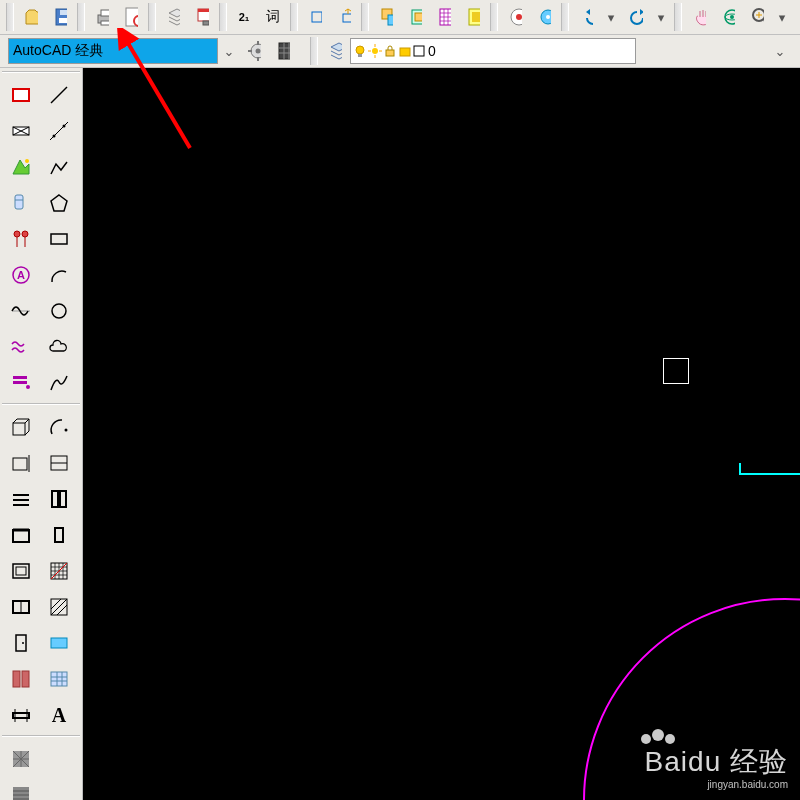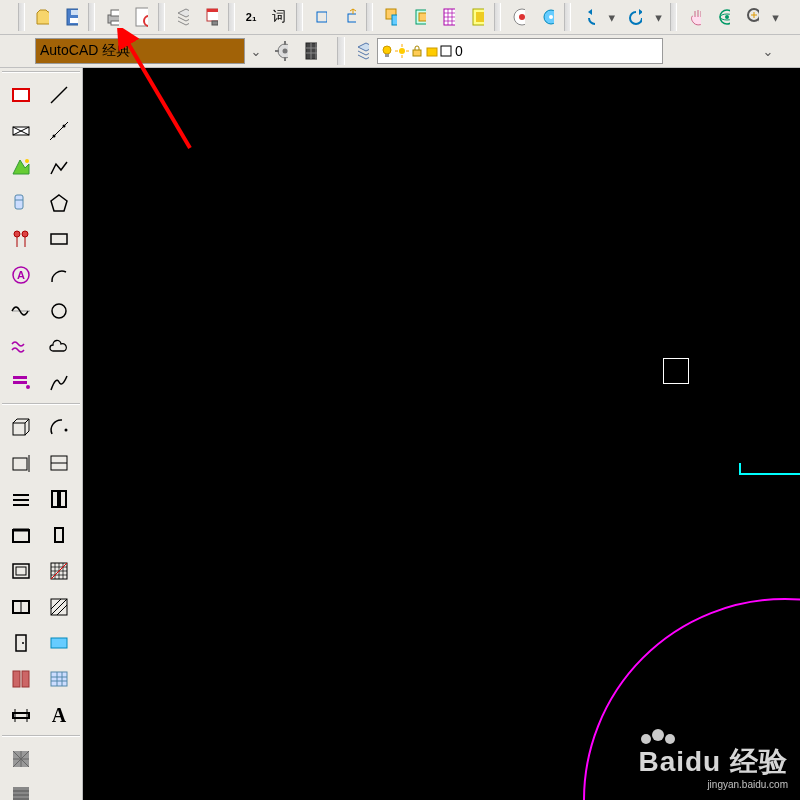--- a/index.html
+++ b/index.html
@@ -1,35 +1,35 @@
 <!DOCTYPE html>
 <html><head>
 <meta charset="utf-8">
 <style>
 html,body{margin:0;padding:0;width:800px;height:800px;overflow:hidden;background:#eceae5;font-family:"Microsoft YaHei",SimSun,sans-serif;font-size:13px}
-.toolbar{display:flex;align-items:center;background:#eceae5;height:34px;border-bottom:1px solid #c0c0c0;padding:0 16px;gap:1px}
+.toolbar{display:flex;align-items:center;background:#eceae5;height:34px;border-bottom:1px solid #c0c0c0;padding:0 4px;gap:1px}
 .toolbar-alt{height:32px}
 .tb-btn{width:28px;height:28px;display:flex;align-items:center;justify-content:center;border:1px solid transparent;background:transparent;cursor:pointer;position:relative}
 .tb-sep{width:6px;height:28px;border-left:1px solid #bbb;border-right:1px solid #fff;margin:0 2px;background:linear-gradient(90deg,#dcdcdc,#ececec)}
-.ws-select{height:24px;width:200px;border:1px solid #9a9a9a;background:#a16207;font-family:inherit;font-size:14px;padding:0 4px;margin-left:19px}
+.ws-select{height:24px;width:200px;border:1px solid #9a9a9a;background:#0ea5e9;font-family:inherit;font-size:14px;padding:0 4px;margin-left:4px}
 .layer-select{height:24px;width:280px;border:1px solid #9a9a9a;background:#fff;font-family:inherit;font-size:14px;padding:0 2px;display:flex;align-items:center;gap:3px}
 .chev{width:20px;height:24px;display:flex;align-items:center;justify-content:center;color:#555}
 .main-area{display:flex;height:732px}
 .left-palettes{width:82px;background:#eceae5;display:flex;flex-direction:column;border-right:1px solid #bbb}
 .palette-row{display:flex;gap:2px;padding:1px 3px;height:34px}
 .pal-btn{width:34px;height:34px;display:flex;align-items:center;justify-content:center;border:1px solid transparent;cursor:pointer}
 .pal-sep{height:5px;margin:3px 2px;border-top:1px solid #bbb;border-bottom:1px solid #fff}
 .canvas{flex:1;background:#000;position:relative;overflow:hidden}
 .cursor-box{position:absolute;width:24px;height:24px;border:1px solid #fff;left:580px;top:290px}
 .cyan-line{position:absolute;left:656px;top:405px;width:150px;height:2px;background:#00ffff}
 .cyan-tick{position:absolute;left:656px;top:395px;width:2px;height:10px;background:#00ffff}
 .magenta-arc{position:absolute;left:500px;top:530px;width:400px;height:400px;border:2px solid #ff00ff;border-radius:50%;clip-path:polygon(0 0,55% 0,55% 55%,0 55%)}
 .arrow{position:absolute;left:110px;top:28px;pointer-events:none}
 .watermark{position:absolute;right:12px;bottom:10px;color:#eee;text-align:right;font-family:Arial,sans-serif}
-.wm-logo{font-size:28px;font-weight:bold;letter-spacing:1px;opacity:.9}
+.wm-logo{font-size:28px;font-weight:normal;letter-spacing:1px;opacity:.9}
 .wm-sub{font-size:10px;opacity:.8;margin-top:-2px}
 svg{display:block}
 .layer-icons{display:flex;gap:1px;align-items:center}
 </style>
 </head>
 <body>
 
 <div class="toolbar">
   <div class="tb-sep"></div>
   <button class="tb-btn">

